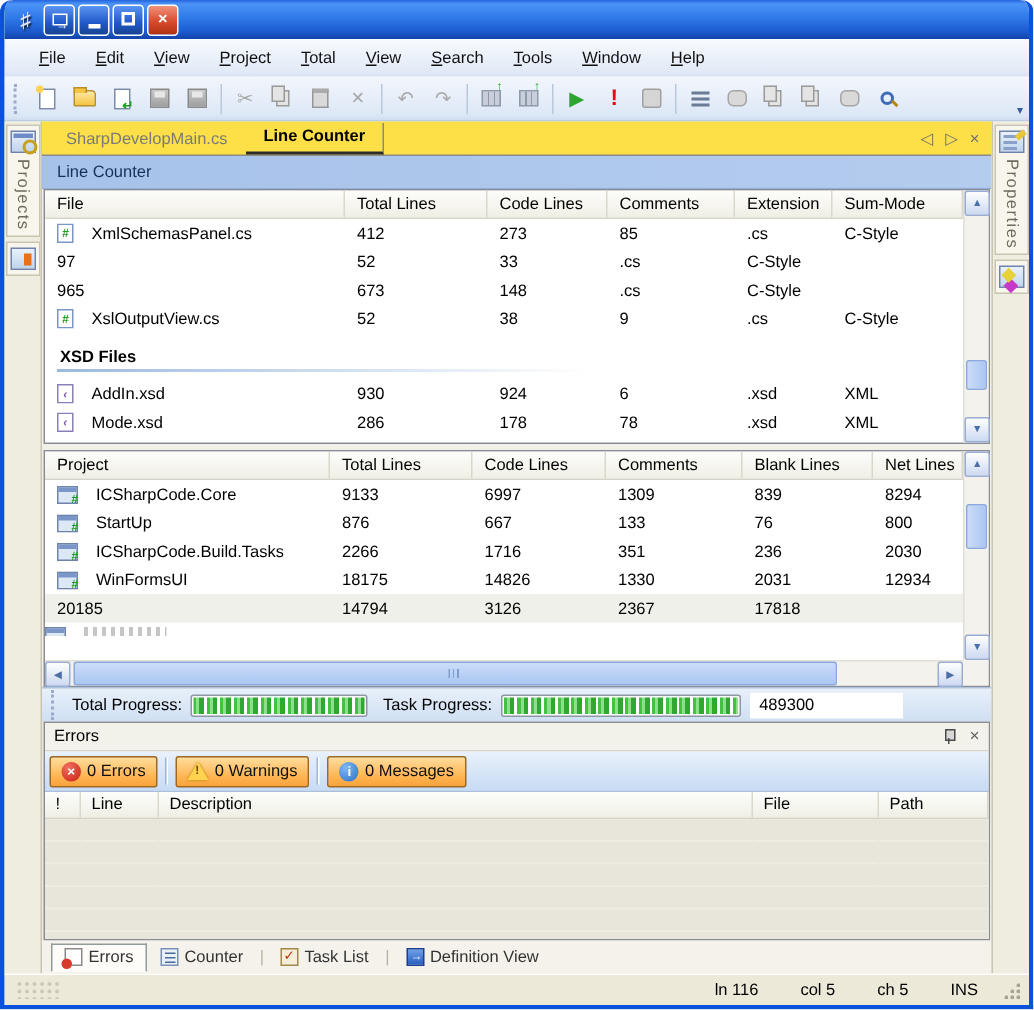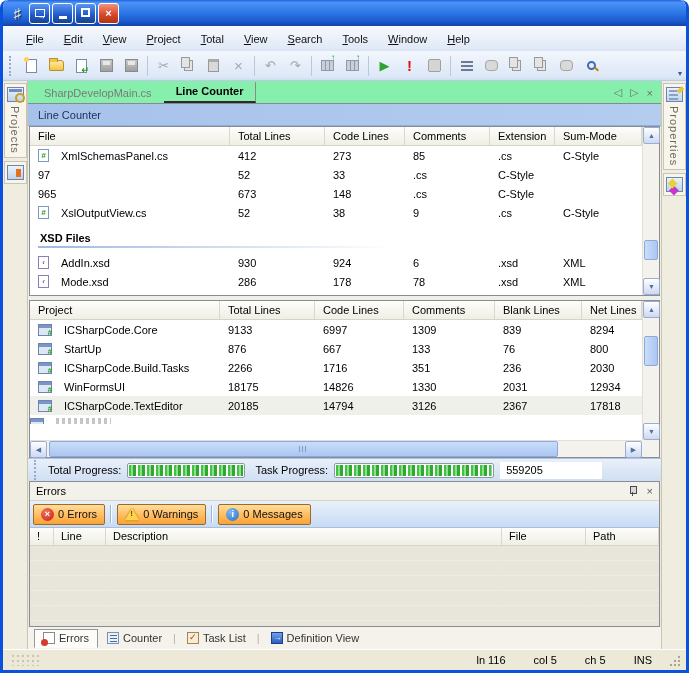--- a/index.html
+++ b/index.html
@@ -63,21 +63,21 @@
   .mi-projects::before { content:""; position:absolute; top:1px; left:1px; right:1px; height:3px; background:#6F8CC8; }
   .mi-projects::after { width:6px; height:6px; border:2px solid #C8A020; border-radius:50%; right:-2px; bottom:-2px; }
   .mi-tools::after { width:5px; height:8px; background:#E8701A; left:8px; top:3px; }
   .mi-props::before { content:""; position:absolute; top:2px; left:2px; width:9px; height:2px; background:#8AA0C8; box-shadow:0 4px 0 #8AA0C8, 0 8px 0 #8AA0C8; }
   .mi-props::after { width:7px; height:4px; background:#E8C83A; transform:rotate(-40deg); right:-2px; top:0; }
   .mi-classes::after { width:7px; height:7px; background:#E8D23A; transform:rotate(45deg); left:2px; top:2px; box-shadow:6px 4px 0 #C838C8; }
 
   .center { flex:1; display:flex; flex-direction:column; min-width:0; }
 
   
-  .tabrow { height:23px; flex:0 0 23px; background:#86efac; display:flex; align-items:flex-end; border-bottom:1px solid #8A8A8A; padding-left:4px; }
+  .tabrow { height:23px; flex:0 0 23px; background:#fde047; display:flex; align-items:flex-end; border-bottom:1px solid #8A8A8A; padding-left:4px; }
   .doctab { padding:3px 12px 4px; color:#7A7A7A; }
   .doctab.active { color:#000; font-weight:bold; border-bottom:2px solid #2B2B2B; border-right:1px solid #8A8A8A; }
   .tabnav { margin-left:auto; display:flex; align-items:center; gap:8px; padding:0 8px 4px 0; color:#6E6E6E; font-size:11px; }
 
   
   .docarea { flex:1; display:flex; flex-direction:column; background:#F0EFE8; min-height:0; }
   .lc-caption { height:22px; flex:0 0 22px; background:linear-gradient(90deg,#A7C2EA,#B4CCEE); color:#16305C; display:flex; align-items:center; padding-left:10px; border-bottom:1px solid #8FB0DC; }
 
   .tablebox { background:#fff; border:1px solid #898C95; margin:0 1px; display:flex; min-height:0; }
   .tbl { flex:1; min-width:0; overflow:hidden; }
@@ -439,24 +439,20 @@
                     <i class="pi"></i>
                     <span>WinFormsUI</span>
                   </span>
                 <span>18175</span>
                 <span>14826</span>
                 <span>1330</span>
                 <span>2031</span>
                 <span>12934</span>
               </div>
               <div class="row shaded">
-                <span class="namecell">
-                    <i class="pi"></i>
-                    <span>ICSharpCode.TextEditor</span>
-                  </span>
                 <span>20185</span>
                 <span>14794</span>
                 <span>3126</span>
                 <span>2367</span>
                 <span>17818</span>
               </div>
               <div class="partial-row">
                 <span class="namecell">
                     <i class="pi"></i>
                     <span class="smudge"></span>
@@ -493,21 +489,21 @@
         <div class="progress-strip">
           <div class="grip"></div>
           <span class="label">Total Progress:</span>
           <div class="pbar">
               <div class="pfill" style="width:100%"></div>
             </div>
           <span class="label" style="margin-left:10px">Task Progress:</span>
           <div class="pbar" style="width:160px">
               <div class="pfill task"></div>
             </div>
-          <div class="pvalue">559205</div>
+          <div class="pvalue">489300</div>
         </div>
       </div>
 
       <div class="errors-panel">
         <div class="ep-caption">
           <span class="cap-text">Errors</span>
           <span class="pin-icon"></span>
           <span class="cap-close">×</span>
         </div>
         <div class="ep-toolbar">

